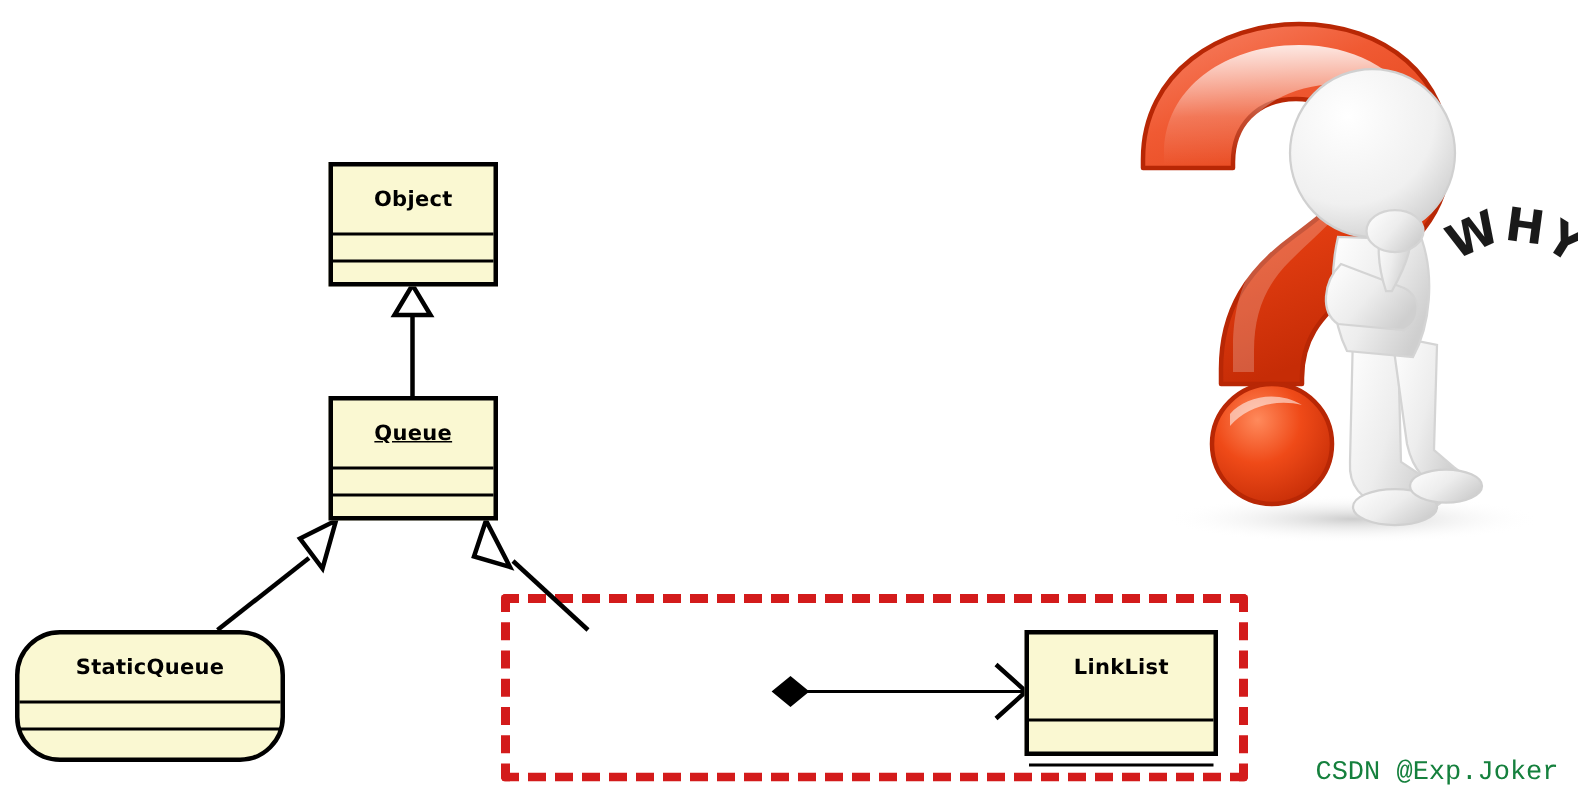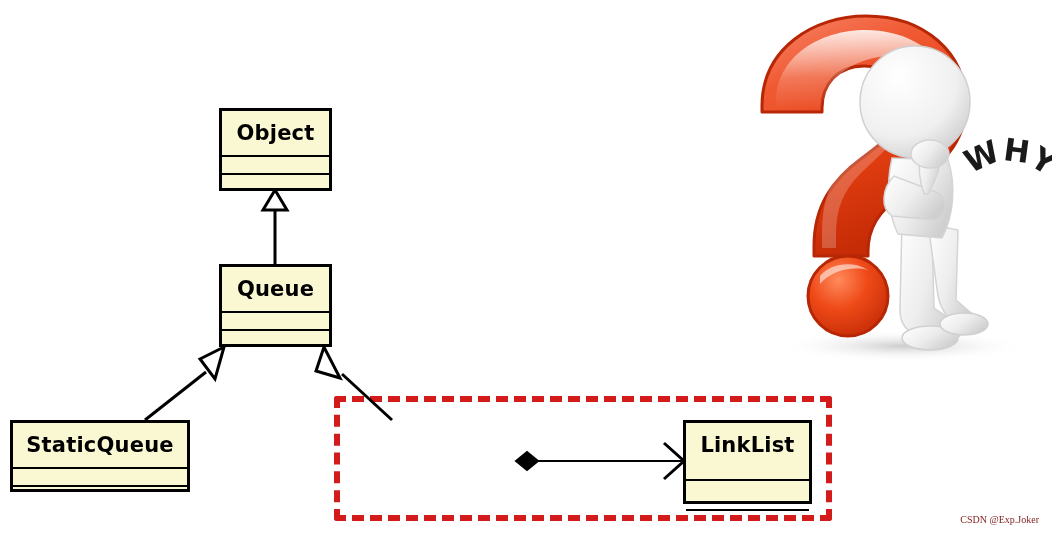--- a/index.html
+++ b/index.html
@@ -31,41 +31,41 @@
     border: 3px solid #000000;
     display: flex;
     flex-direction: column;
     z-index: 5;
   }
   .uml-name {
     flex: 0 0 auto;
     height: 44px;
     line-height: 44px;
     text-align: center;
-    font-size: 21px;
+    font-size: 14px;
     font-weight: bold;
     color: #000000;
     font-family: "DejaVu Sans", sans-serif;
     letter-spacing: 0.2px;
     white-space: nowrap;
     overflow: hidden;
   }
   .uml-attrs {
     flex: 0 0 auto;
     height: 16px;
     border-top: 2px solid #000000;
   }
   .uml-ops {
     flex: 1 1 auto;
     border-top: 2px solid #000000;
   }
 
   #box-object     { left: 219px; top: 108px;  width: 113px; height: 83px; }
-  #box-queue      { left: 219px; top: 264px;  width: 113px; height: 83px; }
-  #box-staticqueue{ left: 10px;  top: 420px;  width: 180px; height: 72px; }
+  #box-queue      { left: 219px; top: 264px;  width: 113px; height: 83px; text-decoration: underline; }
+  #box-staticqueue{ left: 10px;  top: 420px;  width: 180px; height: 88px; border-radius: 30px; }
   #box-linkqueue  { left: 358px; top: 420px;  width: 158px; height: 84px; }
   #box-linklist   { left: 683px; top: 420px;  width: 129px; height: 84px; gap: 12px; }
 
   
   #highlight-rect {
     position: absolute;
     left: 334px;
     top: 396px;
     width: 498px;
     height: 125px;
@@ -94,23 +94,23 @@
     width: 300px;
     height: 360px;
     z-index: 2;
   }
 
   
   #watermark {
     position: absolute;
     right: 14px;
     bottom: 8px;
-    font-size: 10px;
-    color: #7f1d1d;
-    font-family: Liberation Serif, serif;
+    font-size: 18px;
+    color: #15803d;
+    font-family: Liberation Mono, monospace;
     white-space: nowrap;
     z-index: 8;
   }
 </style>
 </head>
 <body>
 
 <div id="canvas">
 
   <div id="highlight-rect"></div>

